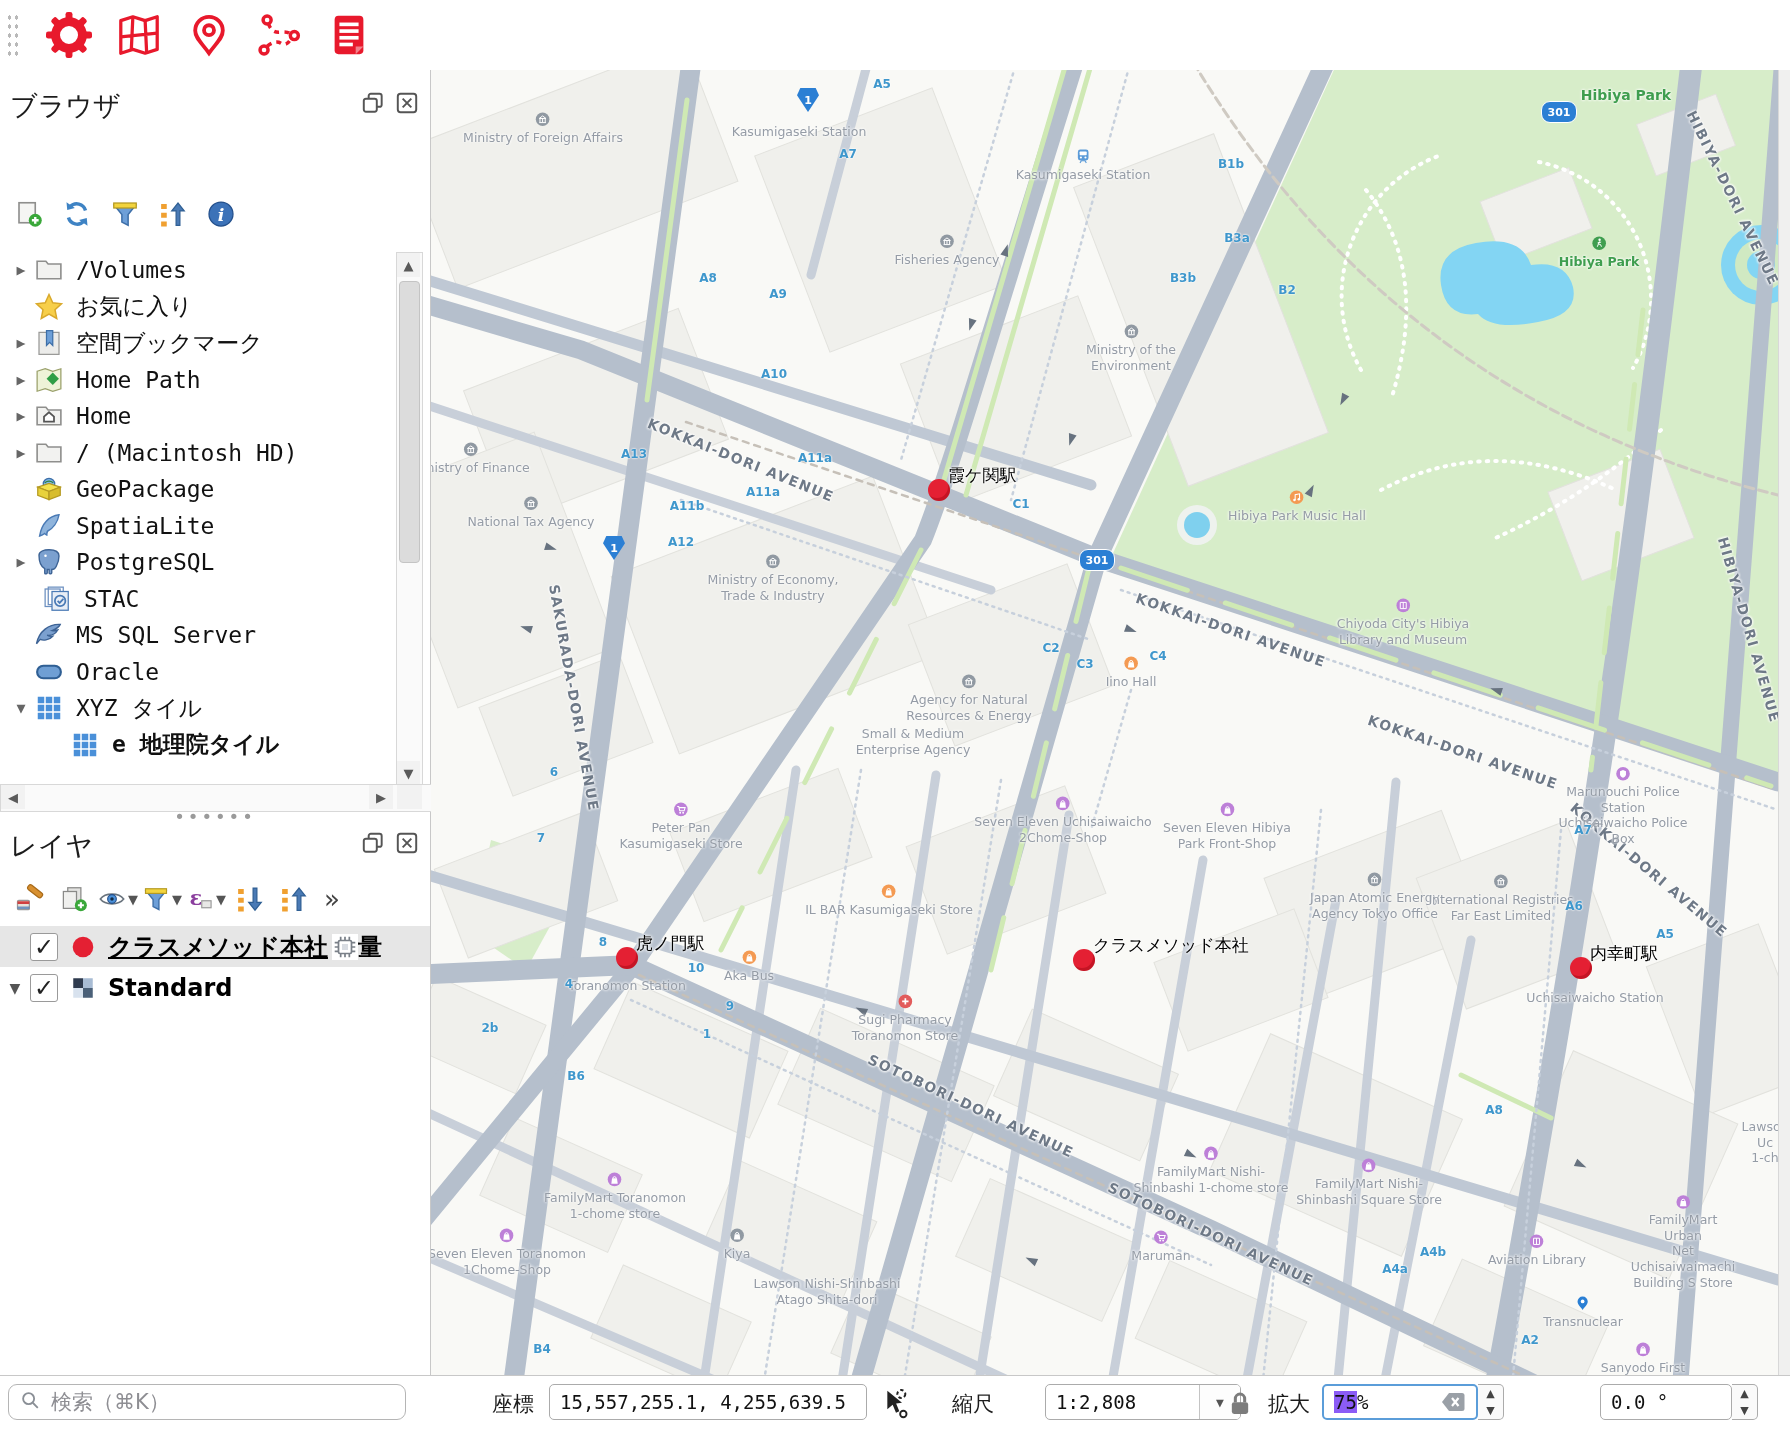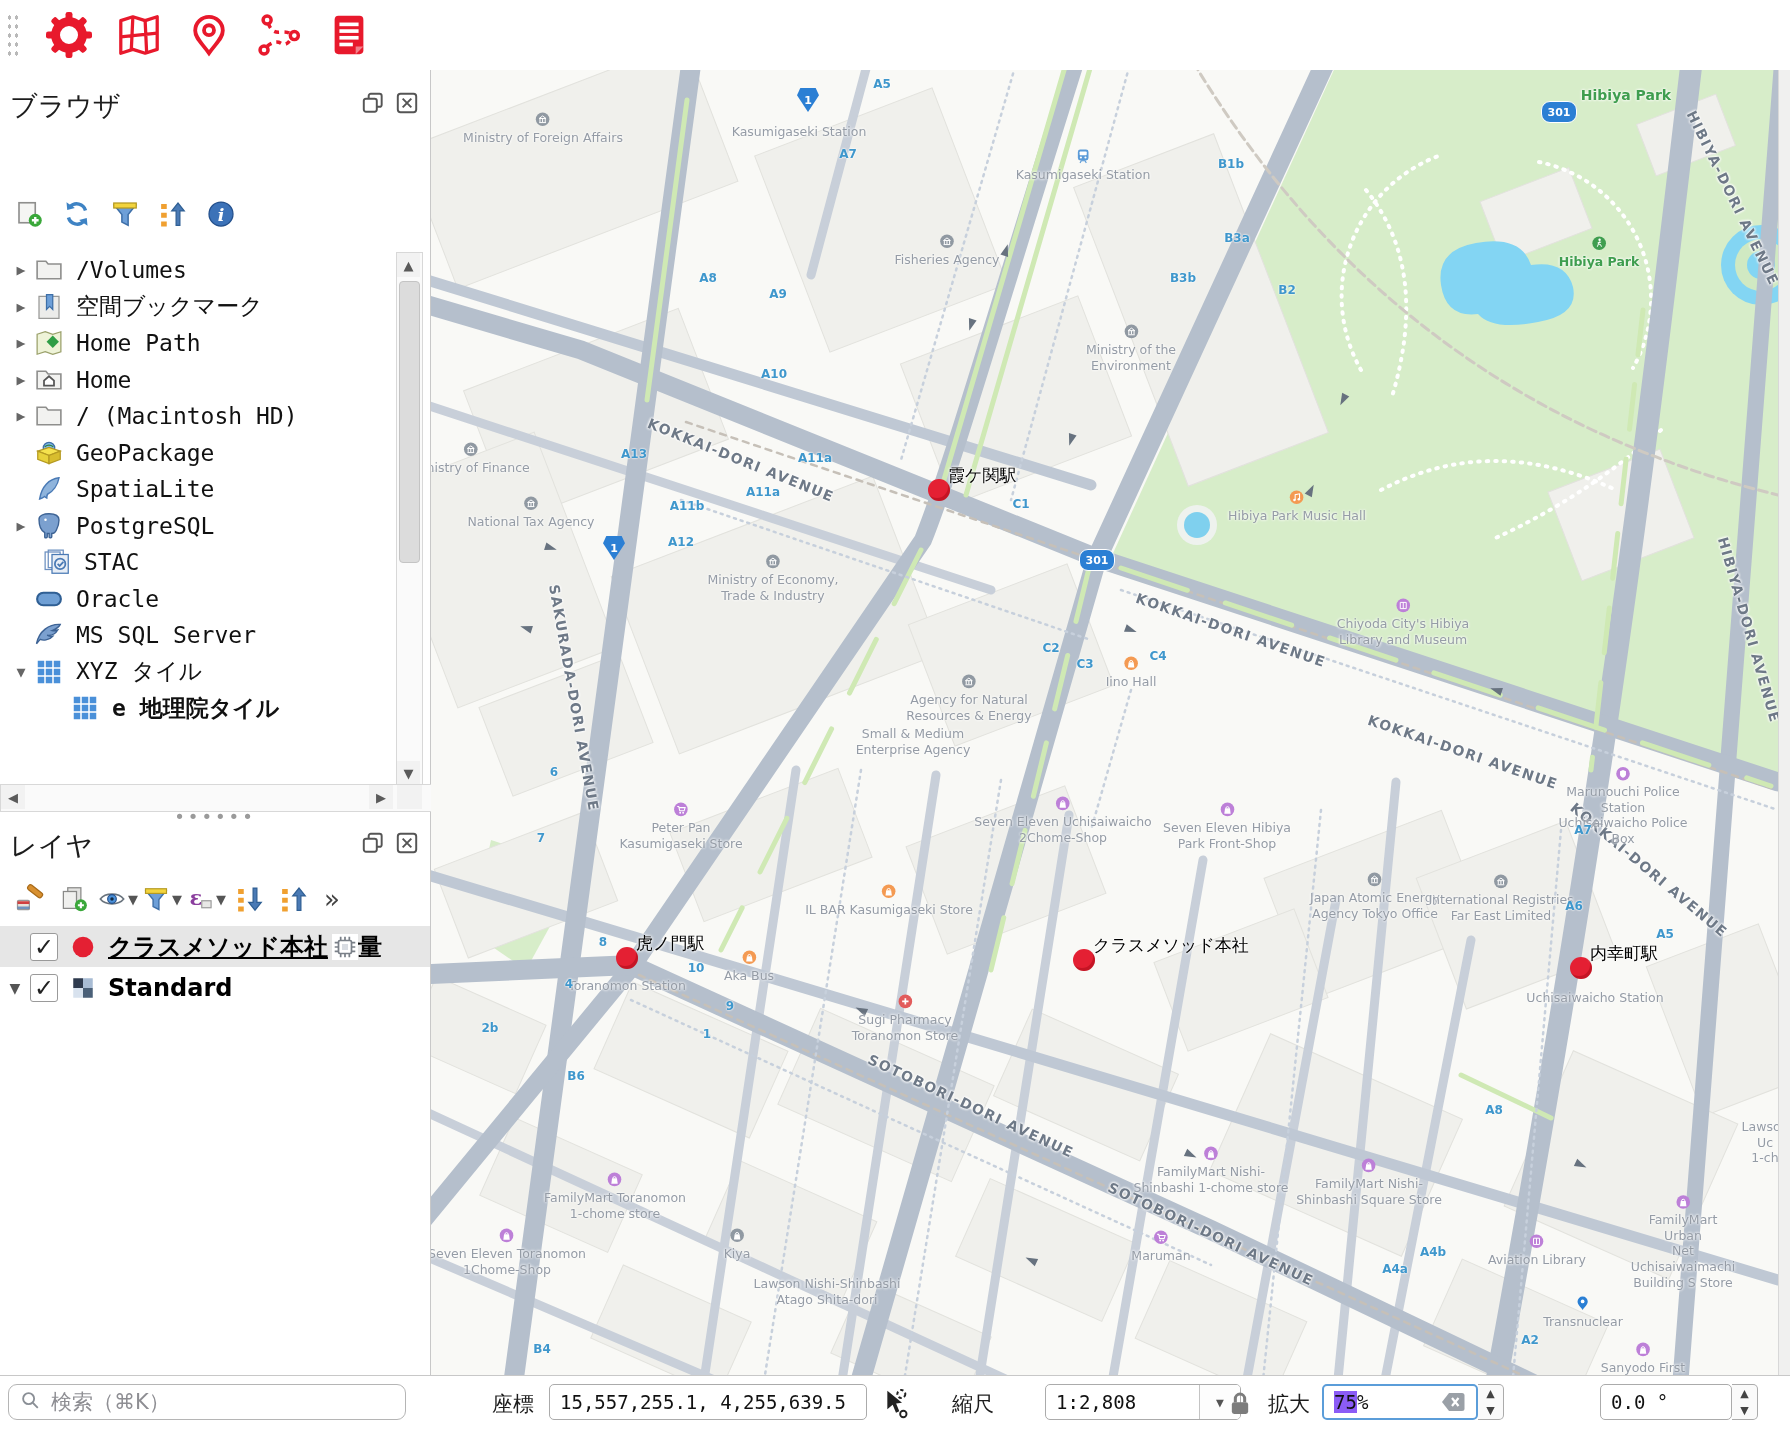--- a/index.html
+++ b/index.html
@@ -195,20 +195,27 @@
       </div>
     <div id="browser-tree">
         <div class="tree-row" style="padding-left: 8px;">
           <span class="tree-arrow">▶</span>
           <span class="tree-ico"><svg viewBox="0 0 24 24">
               <path d="M2.5 5 h7 l1.8 2.2 H21.5 V19 H2.5 Z" fill="#f2f2f0" stroke="#8f8f8d" stroke-width="1.3"></path>
             </svg></span>
           <span>/Volumes</span>
         </div>
         <div class="tree-row" style="padding-left: 8px;">
+          <span class="tree-arrow"></span>
+          <span class="tree-ico"><svg viewBox="0 0 24 24">
+              <path d="M12 2 L15 8.6 L22 9.4 L16.8 14.2 L18.2 21.2 L12 17.6 L5.8 21.2 L7.2 14.2 L2 9.4 L9 8.6 Z" fill="#f7cf4a" stroke="#d9a92c" stroke-width="1.2"></path>
+            </svg></span>
+          <span>お気に入り</span>
+        </div>
+        <div class="tree-row" style="padding-left: 8px;">
           <span class="tree-arrow">▶</span>
           <span class="tree-ico"><svg viewBox="0 0 24 24">
               <path d="M4 3.5 H20 V21 H4 Z" fill="#ececea" stroke="#9a9a98"></path>
               <path d="M10 2 h5 v12 l-2.5 -2.5 L10 14 Z" fill="#6d9fd8" stroke="#3e6fa8"></path>
             </svg></span>
           <span>空間ブックマーク</span>
         </div>
         <div class="tree-row" style="padding-left: 8px;">
           <span class="tree-arrow">▶</span>
           <span class="tree-ico"><svg viewBox="0 0 24 24">
@@ -265,30 +272,30 @@
               <rect x="5" y="2.5" width="12" height="14" fill="none" stroke="#6b8fc0"></rect>
               <rect x="8" y="6" width="13" height="15" fill="#e8eef6" stroke="#4a7ab5"></rect>
               <circle cx="14.5" cy="13.5" r="4.2" fill="none" stroke="#4a7ab5" stroke-width="1.4"></circle>
               <path d="M12.5 13.5 l1.6 1.6 l3 -3.2" stroke="#4a7ab5" stroke-width="1.4" fill="none"></path>
             </svg></span>
           <span>STAC</span>
         </div>
         <div class="tree-row" style="padding-left: 8px;">
           <span class="tree-arrow"></span>
           <span class="tree-ico"><svg viewBox="0 0 24 24">
+              <path d="M2 19 C4 9 12 3 21 3.5 C20 6 17 7.5 14.5 8.5 C16 8.8 17.5 8.6 19 8 C17 11.5 13.5 12.5 10.5 12.2 C12 13 13.5 13.2 15 13 C12 16.5 7 16.5 5 15.5 C4 16.6 3 17.8 2 19 Z" fill="#7ba0cf" stroke="#3c6294" stroke-width="1.1"></path>
+            </svg></span>
+          <span>MS SQL Server</span>
+        </div>
+        <div class="tree-row" style="padding-left: 8px;">
+          <span class="tree-arrow"></span>
+          <span class="tree-ico"><svg viewBox="0 0 24 24">
               <rect x="2.5" y="7" width="19" height="10" rx="5" fill="#6f9fd4" stroke="#2f5f94" stroke-width="1.7"></rect>
             </svg></span>
           <span>Oracle</span>
-        </div>
-        <div class="tree-row" style="padding-left: 8px;">
-          <span class="tree-arrow"></span>
-          <span class="tree-ico"><svg viewBox="0 0 24 24">
-              <path d="M2 19 C4 9 12 3 21 3.5 C20 6 17 7.5 14.5 8.5 C16 8.8 17.5 8.6 19 8 C17 11.5 13.5 12.5 10.5 12.2 C12 13 13.5 13.2 15 13 C12 16.5 7 16.5 5 15.5 C4 16.6 3 17.8 2 19 Z" fill="#7ba0cf" stroke="#3c6294" stroke-width="1.1"></path>
-            </svg></span>
-          <span>MS SQL Server</span>
         </div>
         <div class="tree-row" style="padding-left: 8px;">
           <span class="tree-arrow">▼</span>
           <span class="tree-ico"><svg viewBox="0 0 24 24">
               <g fill="#4a90d9">
                 <rect x="3" y="3" width="5.2" height="5.2"></rect>
                 <rect x="9.4" y="3" width="5.2" height="5.2"></rect>
                 <rect x="15.8" y="3" width="5.2" height="5.2"></rect>
                 <rect x="3" y="9.4" width="5.2" height="5.2"></rect>
                 <rect x="9.4" y="9.4" width="5.2" height="5.2"></rect>

